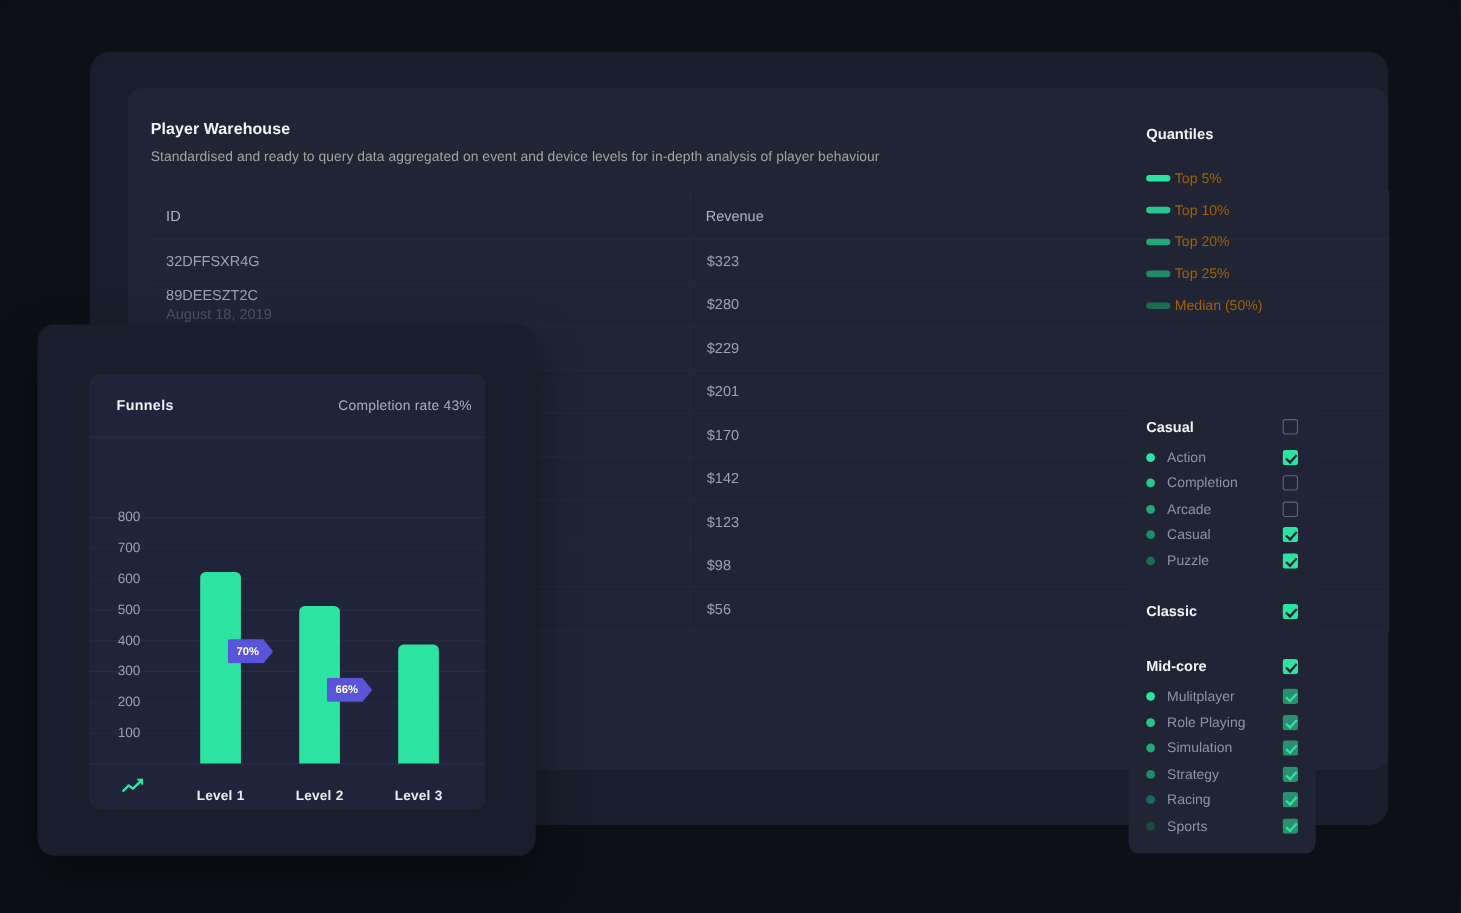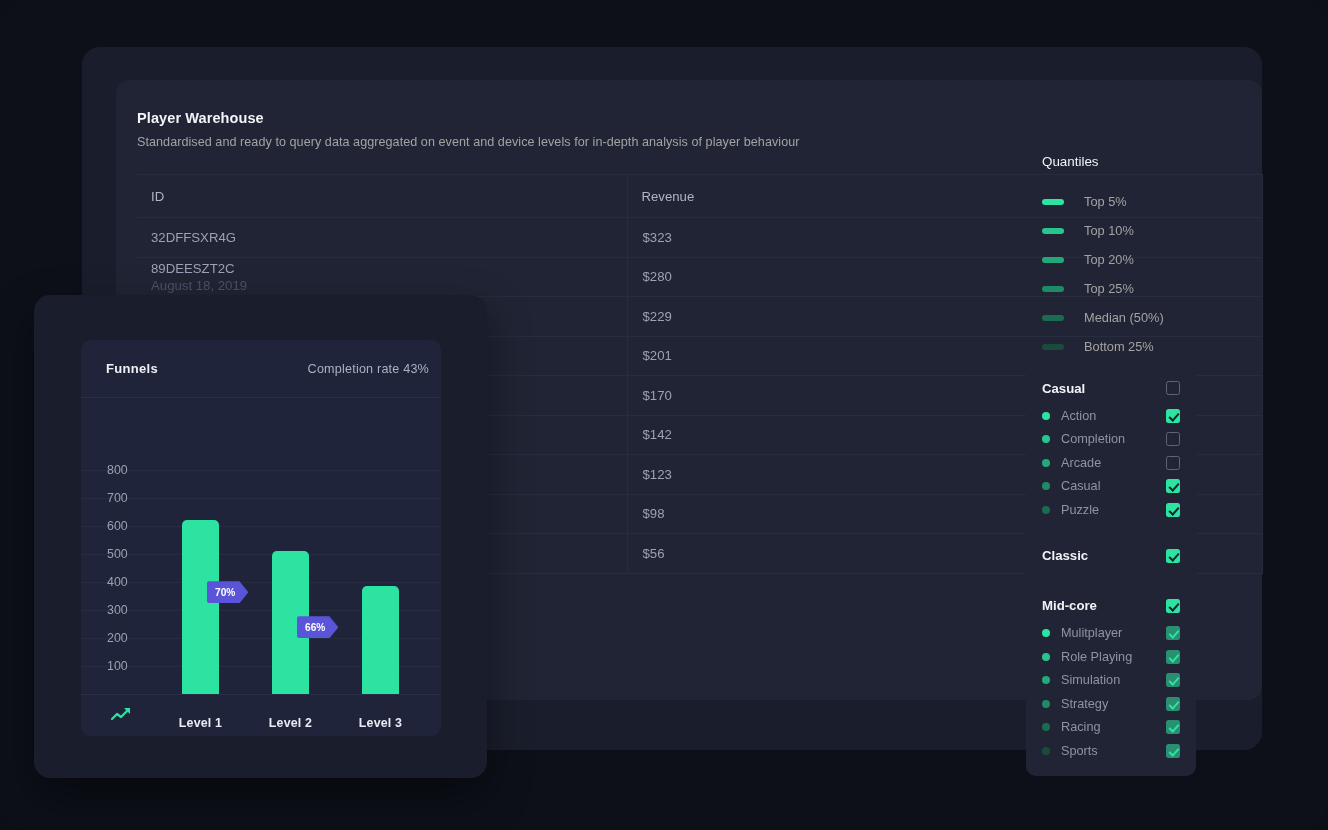--- a/index.html
+++ b/index.html
@@ -109,42 +109,41 @@
 
   
   .quantiles {
     position: absolute;
     left: 1042px; top: 114px;
     width: 220px;
   }
 
   .quantiles-title {
     font-size: 13.4px;
-    font-weight: normal;
+    font-weight: bold;
     color: #f1f3f7;
     margin-bottom: 18px;
-    margin-top: 40px;
   }
 
   .quantile-row {
     display: flex;
     align-items: center;
     height: 29px;
   }
 
   .q-swatch {
     width: 22px; height: 6px;
     border-radius: 3px;
     flex: 0 0 auto;
   }
 
   .q-label {
-    margin-left: 20px;
+    margin-left: 4px;
     font-size: 12.8px;
-    color: #a3a3a3;
+    color: #a16207;
   }
 
   
   .categories-panel {
     position: absolute;
     left: 1026px; top: 358px;
     width: 170px; height: 418px;
     background: #202434;
     border-radius: 10px;
     padding: 14px 16px 0 16px;
@@ -395,24 +394,20 @@
         <span class="q-swatch" style="background: rgb(35, 168, 122);"></span>
         <span class="q-label">Top 20%</span>
       </div>
       <div class="quantile-row">
         <span class="q-swatch" style="background: rgb(31, 138, 102);"></span>
         <span class="q-label">Top 25%</span>
       </div>
       <div class="quantile-row">
         <span class="q-swatch" style="background: rgb(27, 107, 80);"></span>
         <span class="q-label">Median (50%)</span>
-      </div>
-      <div class="quantile-row">
-        <span class="q-swatch" style="background: rgb(26, 76, 60);"></span>
-        <span class="q-label">Bottom 25%</span>
       </div>
     </div>
 </div>
 
 <div class="categories-panel">
   <div id="category-groups">
       <div class="cat-group-head">
         <span class="cat-group-name">Casual</span>
         <span class="cbox"></span>
       </div>

